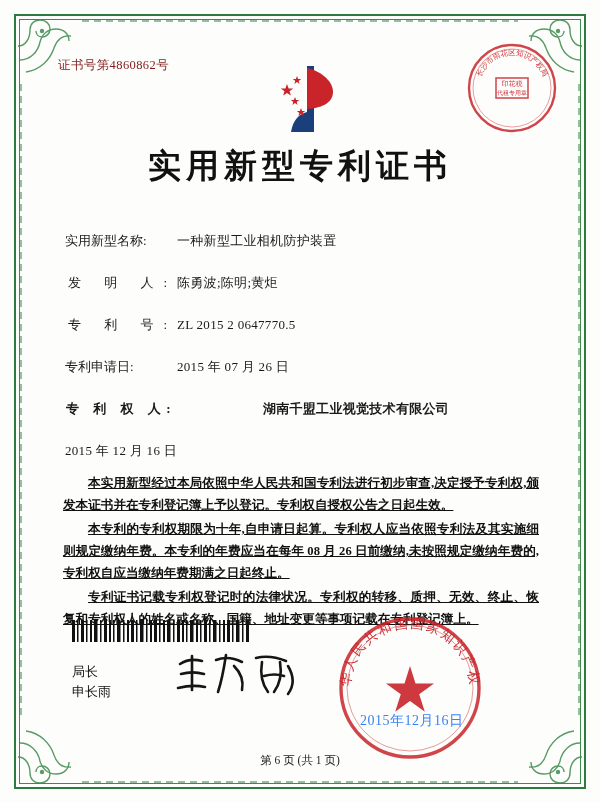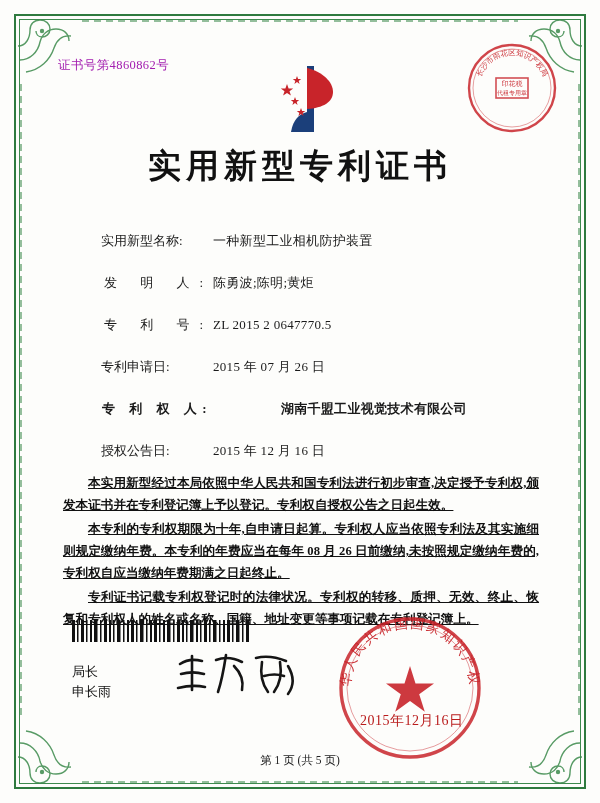--- a/index.html
+++ b/index.html
@@ -59,21 +59,21 @@
     background: repeating-linear-gradient(180deg,#3d8a4d 0 7px, transparent 7px 12px);
     width: 2px; height: auto;
   }
 
   
   .cert-no {
     position: absolute;
     left: 58px; top: 57px;
     font-size: 12.5px;
     letter-spacing: .4px;
-    color: #a21caf;
+    color: #7f1d1d;
   }
 
   .logo {
     position: absolute;
     left: 273px; top: 62px;
     width: 70px; height: 74px;
   }
   .logo svg { display:block; }
 
   .red-seal {
@@ -104,21 +104,20 @@
     display: flex;
     align-items: baseline;
     margin-bottom: 24px;
     font-size: 13px;
     color: #1a1a1a;
   }
   .frow .lbl {
     width: 112px;
     flex: 0 0 112px;
     letter-spacing: 0px;
-    margin-left: 36px;
   }
   .frow .lbl.sp  { letter-spacing: 10px; text-align: right; }
   .frow .lbl.sp2 { letter-spacing: 5.5px; }
   .frow .val {
     flex: 1;
     letter-spacing: .3px;
   }
   .frow.bold .val, .frow.bold .lbl { font-weight: bold; text-align: center; }
 
   
@@ -163,21 +162,21 @@
   .nat-seal {
     position: absolute;
     left: 336px; top: 614px;
     width: 148px; height: 148px;
   }
   .nat-seal svg { display:block; }
   .seal-date {
     position: absolute;
     left: 360px; top: 712px;
     font-size: 14px;
-    color: #b91c1c;
+    color: #3b82f6;
     letter-spacing: .5px;
     font-family: "Liberation Serif", serif;
   }
 
   .page-no {
     position: absolute;
     left: 0; right: 0; top: 753px;
     text-align: center;
     font-size: 11.5px;
     color: #222;
@@ -276,21 +275,20 @@
     </div>
     <div class="frow">
       <div class="lbl">专利申请日:</div>
       <div class="val">2015 年 07 月 26 日</div>
     </div>
     <div class="frow bold">
       <div class="lbl sp2">专 利 权 人:</div>
       <div class="val">湖南千盟工业视觉技术有限公司</div>
     </div>
     <div class="frow">
-      <div class="lbl">授权公告日:</div>
       <div class="val">2015 年 12 月 16 日</div>
     </div>
   </div>
 
   <div class="body-text">
     <p>本实用新型经过本局依照中华人民共和国专利法进行初步审查,决定授予专利权,颁发本证书并在专利登记簿上予以登记。专利权自授权公告之日起生效。</p>
     <p>本专利的专利权期限为十年,自申请日起算。专利权人应当依照专利法及其实施细则规定缴纳年费。本专利的年费应当在每年 08 月 26 日前缴纳,未按照规定缴纳年费的,专利权自应当缴纳年费期满之日起终止。</p>
     <p>专利证书记载专利权登记时的法律状况。专利权的转移、质押、无效、终止、恢复和专利权人的姓名或名称、国籍、地址变更等事项记载在专利登记簿上。</p>
   </div>
 
@@ -370,15 +368,15 @@
         <polygon points="74,52 79.5,69.5 98,69.5 83.2,80.3 88.8,97.8 74,87 59.2,97.8 64.8,80.3 50,69.5 68.5,69.5"></polygon>
       </g>
       <path id="natarc" d="M 14 74 A 60 60 0 0 1 134 74" fill="none"></path>
       <text font-size="13.5" fill="#c8242a" opacity=".92" font-family="'Liberation Serif',serif" letter-spacing="2">
         <textPath href="#natarc" startOffset="50%" text-anchor="middle">中华人民共和国国家知识产权局</textPath>
       </text>
     </svg>
   </div>
   <div class="seal-date">2015年12月16日</div>
 
-  <div class="page-no">第 1 页 (共 5 页)</div>
+  <div class="page-no">第 6 页 (共 1 页)</div>
 
 </div>
 
 </body></html>

